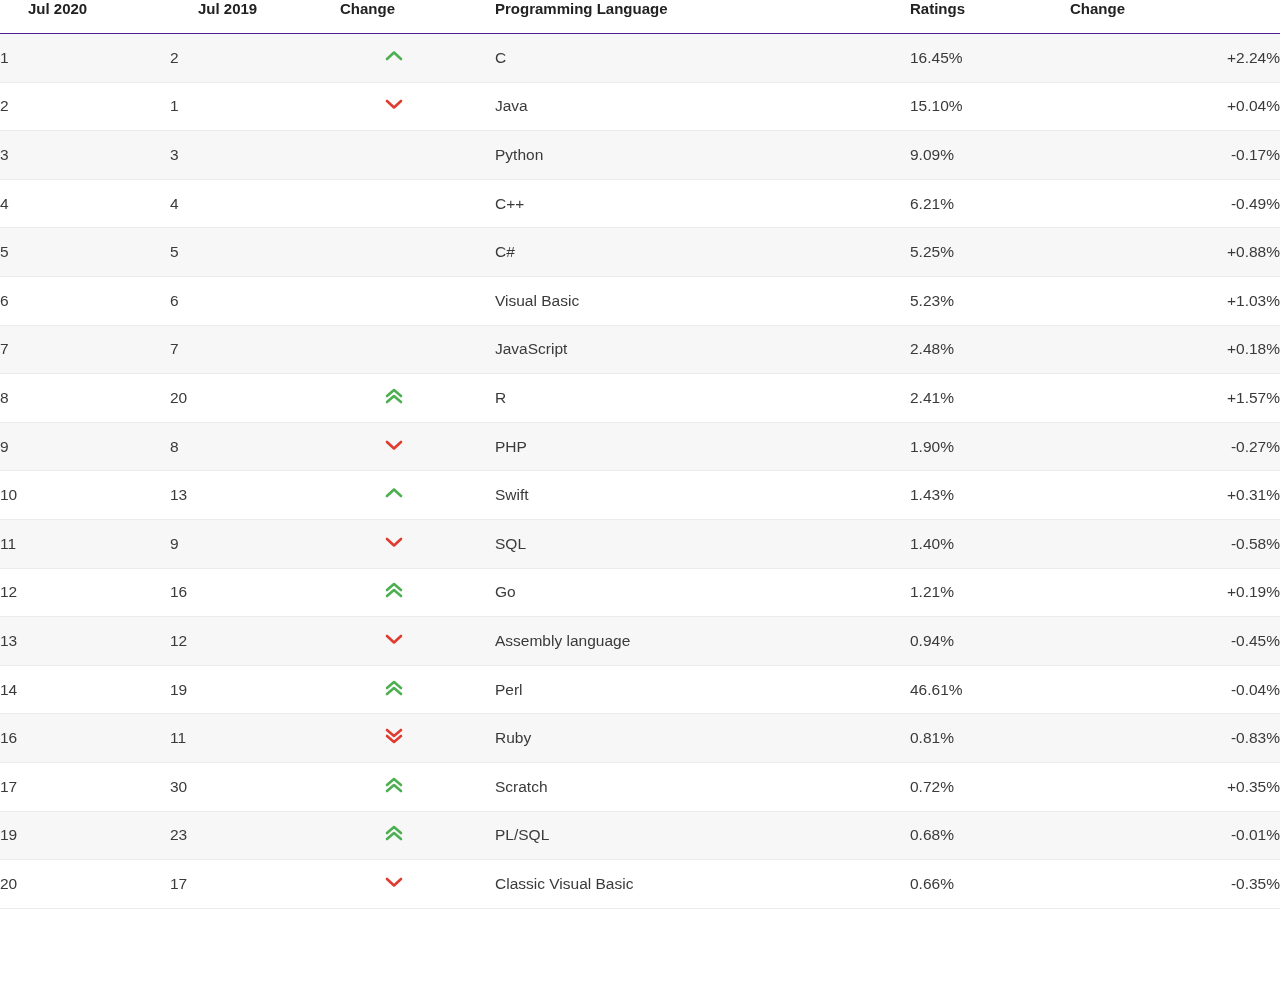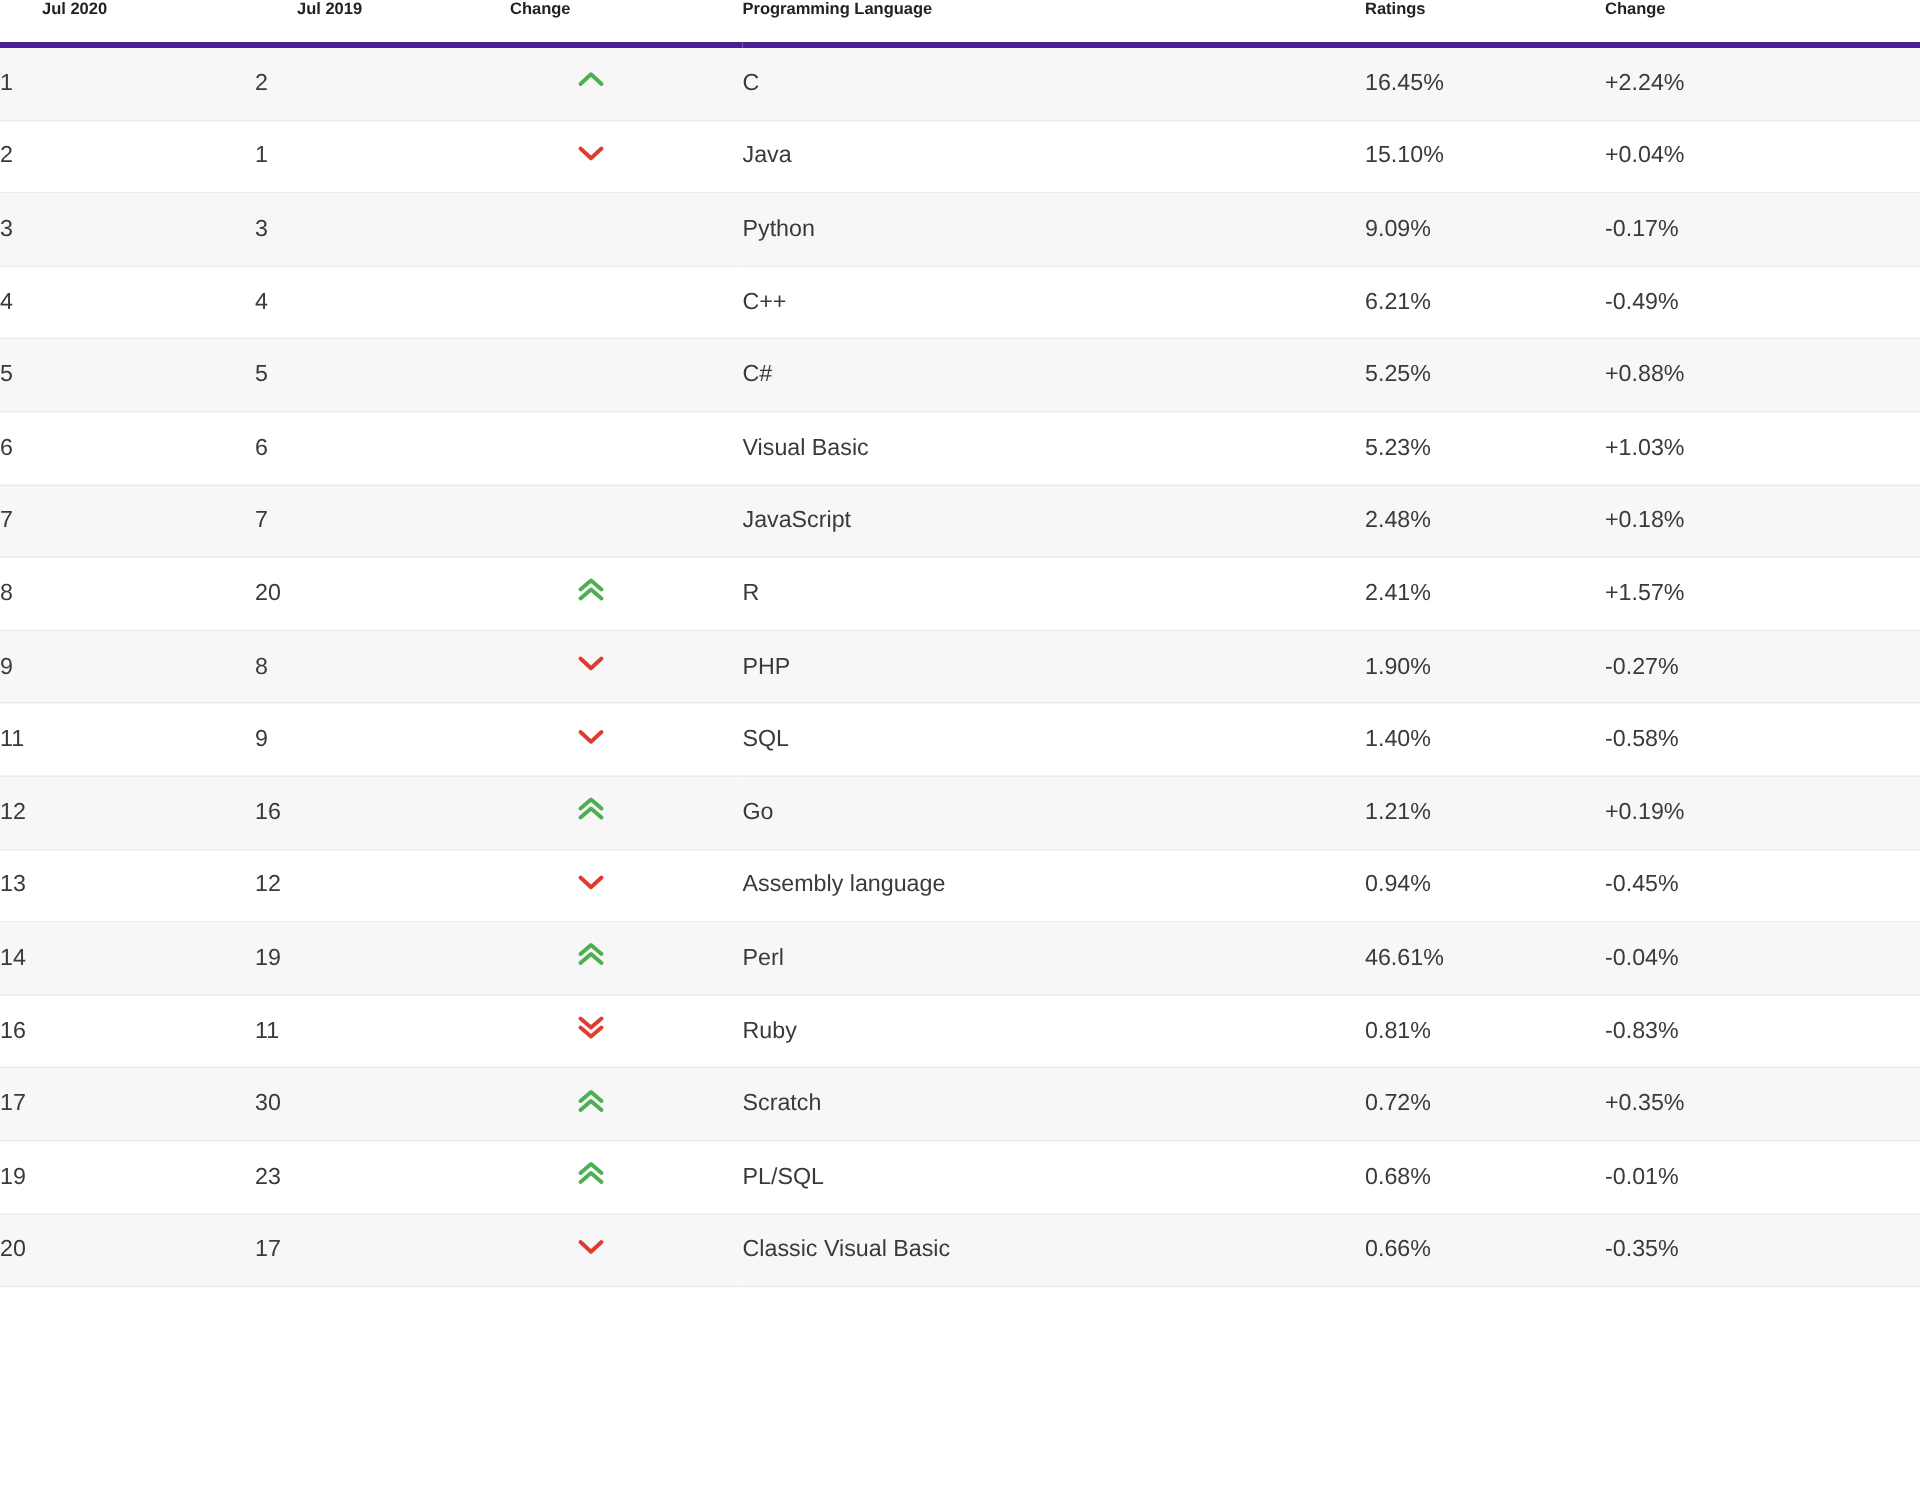--- a/index.html
+++ b/index.html
@@ -21,25 +21,25 @@
   }
   .tiobe-table col.c-rank-new { width: 170px; }
   .tiobe-table col.c-rank-old { width: 170px; }
   .tiobe-table col.c-change   { width: 155px; }
   .tiobe-table col.c-lang     { width: 415px; }
   .tiobe-table col.c-ratings  { width: 160px; }
   .tiobe-table col.c-delta    { width: 210px; }
 
   .tiobe-table thead th {
     text-align: left;
-    font-size: 11px;
+    font-size: 15px;
     font-weight: bold;
     color: #222222;
     padding: 0 0 16px 0;
-    border-bottom: 4px solid #4c1d95;
+    border-bottom: 1px solid #4c1d95;
     vertical-align: bottom;
   }
   .tiobe-table thead th.h-rank-new { padding-left: 28px; }
   .tiobe-table thead th.h-rank-old { padding-left: 28px; }
   .tiobe-table thead th.h-change   { padding-left: 0px; }
   .tiobe-table thead th.h-lang     { padding-left: 0px; margin-top: 28px; }
   .tiobe-table thead th.h-ratings  { padding-left: 0px; margin-left: 28px; }
   .tiobe-table thead th.h-delta    { padding-left: 0px; }
 
   .tiobe-table tbody td {
@@ -56,21 +56,21 @@
     background: #f7f7f7;
   }
   .tiobe-table tbody tr:nth-child(even) td {
     background: #ffffff;
   }
   td.rank-new { padding-left: 28px; }
   td.rank-old { padding-left: 28px; }
   td.change   { text-align: left; padding-left: 0px; }
   td.lang     { padding-left: 0px; }
   td.ratings  { padding-left: 0px; }
-  td.delta    { padding-left: 0px; }
+  td.delta    { padding-left: 0px; text-align: right; }
 
   .arrow {
     display: inline-block;
     width: 22px;
     text-align: center;
     line-height: 1;
     font-size: 17px;
     font-weight: bold;
     margin-left: 44px;
   }
@@ -177,20 +177,30 @@
         <td class="rank-new">9</td>
         <td class="rank-old">8</td>
         <td class="change"><span class="arrow arrow-down"><svg width="20" height="14" viewBox="0 0 20 14">
               <polyline points="3,4 10,10.5 17,4" fill="none" stroke="currentColor" stroke-width="2.6" stroke-linecap="round" stroke-linejoin="round"></polyline>
             </svg></span></td>
         <td class="lang">PHP</td>
         <td class="ratings">1.90%</td>
         <td class="delta">-0.27%</td>
       </tr>
       <tr>
+        <td class="rank-new">10</td>
+        <td class="rank-old">13</td>
+        <td class="change"><span class="arrow arrow-up"><svg width="20" height="14" viewBox="0 0 20 14">
+              <polyline points="3,10 10,3.5 17,10" fill="none" stroke="currentColor" stroke-width="2.6" stroke-linecap="round" stroke-linejoin="round"></polyline>
+            </svg></span></td>
+        <td class="lang">Swift</td>
+        <td class="ratings">1.43%</td>
+        <td class="delta">+0.31%</td>
+      </tr>
+      <tr>
         <td class="rank-new">11</td>
         <td class="rank-old">9</td>
         <td class="change"><span class="arrow arrow-down"><svg width="20" height="14" viewBox="0 0 20 14">
               <polyline points="3,4 10,10.5 17,4" fill="none" stroke="currentColor" stroke-width="2.6" stroke-linecap="round" stroke-linejoin="round"></polyline>
             </svg></span></td>
         <td class="lang">SQL</td>
         <td class="ratings">1.40%</td>
         <td class="delta">-0.58%</td>
       </tr>
       <tr>

